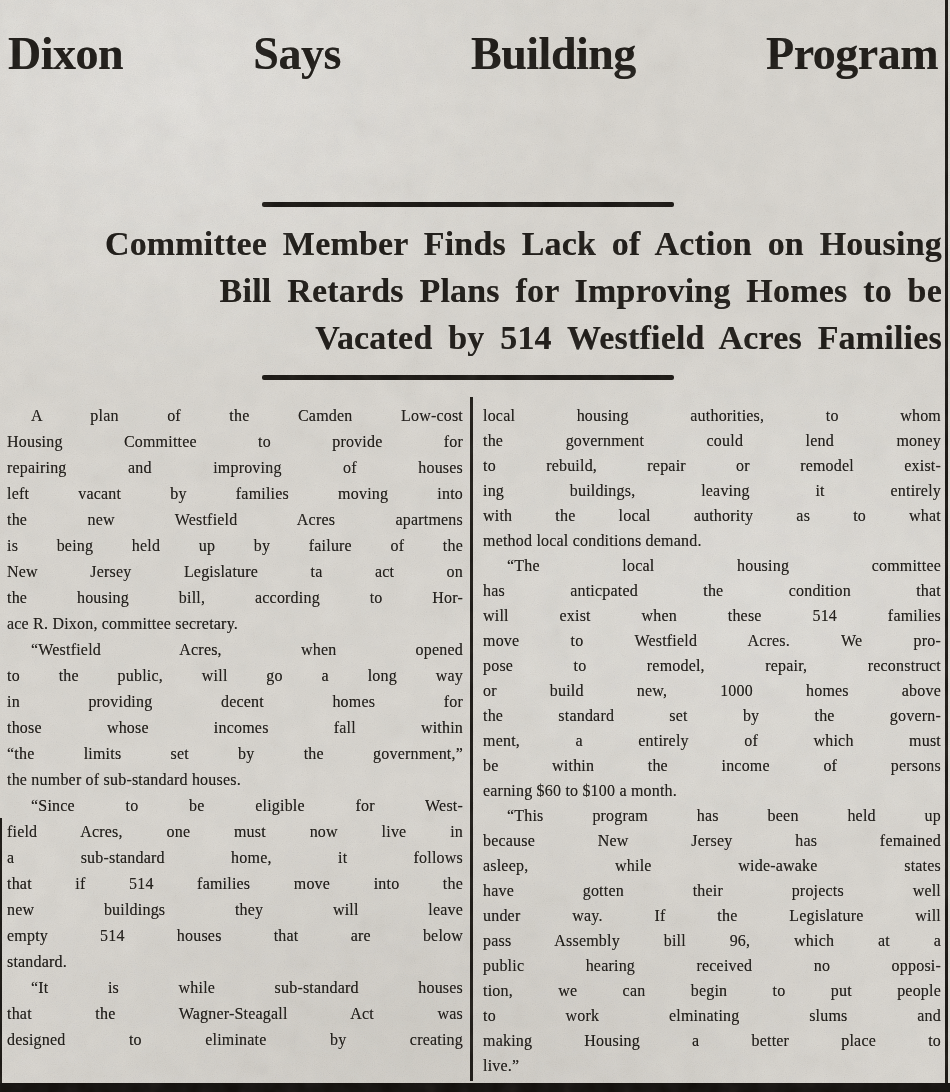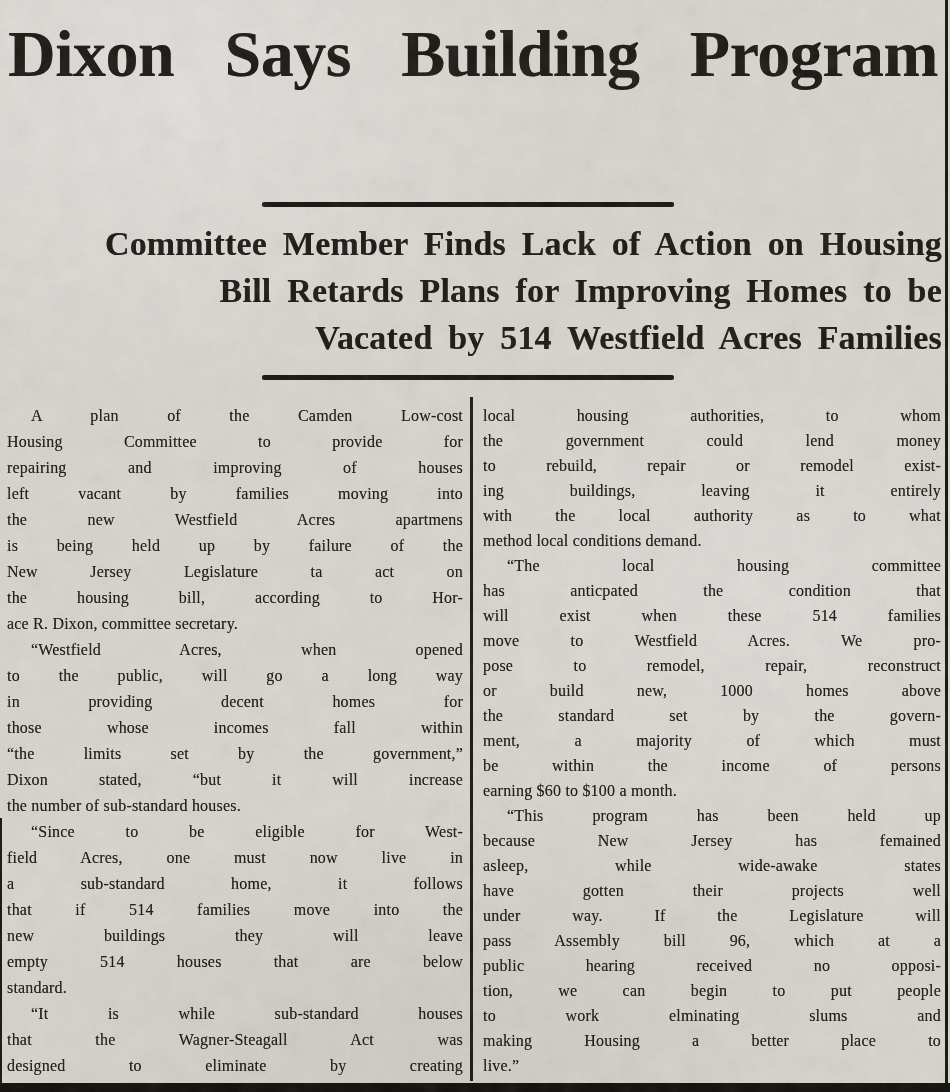--- a/index.html
+++ b/index.html
@@ -16,21 +16,21 @@
     color: var(--ink, #1b1814);
     font-family: "Liberation Serif", "DejaVu Serif", serif;
     text-shadow: 0 0 0.6px rgba(30,24,18,0.55);
   }
   .content { position: absolute; inset: 0; z-index: 1; }
 
   
   .headline { position: absolute; top: 12px; left: 8px; right: 12px; }
   .hl-line {
     font-weight: bold;
-    font-size: 66px;
+    font-size: 46px;
     line-height: 84px;
     letter-spacing: -0.5px;
     text-align: justify;
     text-align-last: justify;
     white-space: normal;
   }
 
   
   .rule { position: absolute; left: 262px; width: 412px; height: 5px; background: #16130f; border-radius: 2px; }
   .rule-top { top: 202px; }
@@ -94,21 +94,20 @@
         <div class="line">the new Westfield Acres apartmens</div>
         <div class="line">is being held up by failure of the</div>
         <div class="line">New Jersey Legislature ta act on</div>
         <div class="line">the housing bill, according to Hor-</div>
         <div class="line para-end">ace R. Dixon, committee secretary.</div>
         <div class="line indent">“Westfield Acres, when opened</div>
         <div class="line">to the public, will go a long way</div>
         <div class="line">in providing decent homes for</div>
         <div class="line">those whose incomes fall within</div>
         <div class="line">“the limits set by the government,”</div>
-        <div class="line">Dixon stated, “but it will increase</div>
         <div class="line para-end">the number of sub-standard houses.</div>
         <div class="line indent">“Since to be eligible for West-</div>
         <div class="line">field Acres, one must now live in</div>
         <div class="line">a sub-standard home, it follows</div>
         <div class="line">that if 514 families move into the</div>
         <div class="line">new buildings they will leave</div>
         <div class="line">empty 514 houses that are below</div>
         <div class="line para-end">standard.</div>
         <div class="line indent">“It is while sub-standard houses</div>
         <div class="line">that the Wagner-Steagall Act was</div>
@@ -122,21 +121,21 @@
         <div class="line">ing buildings, leaving it entirely</div>
         <div class="line">with the local authority as to what</div>
         <div class="line para-end">method local conditions demand.</div>
         <div class="line indent">“The local housing committee</div>
         <div class="line">has anticpated the condition that</div>
         <div class="line">will exist when these 514 families</div>
         <div class="line">move to Westfield Acres. We pro-</div>
         <div class="line">pose to remodel, repair, reconstruct</div>
         <div class="line">or build new, 1000 homes above</div>
         <div class="line">the standard set by the govern-</div>
-        <div class="line">ment, a majority of which must</div>
+        <div class="line">ment, a entirely of which must</div>
         <div class="line">be within the income of persons</div>
         <div class="line para-end">earning $60 to $100 a month.</div>
         <div class="line indent">“This program has been held up</div>
         <div class="line">because New Jersey has femained</div>
         <div class="line">asleep, while wide-awake states</div>
         <div class="line">have gotten their projects well</div>
         <div class="line">under way. If the Legislature will</div>
         <div class="line">pass Assembly bill 96, which at a</div>
         <div class="line">public hearing received no opposi-</div>
         <div class="line">tion, we can begin to put people</div>

